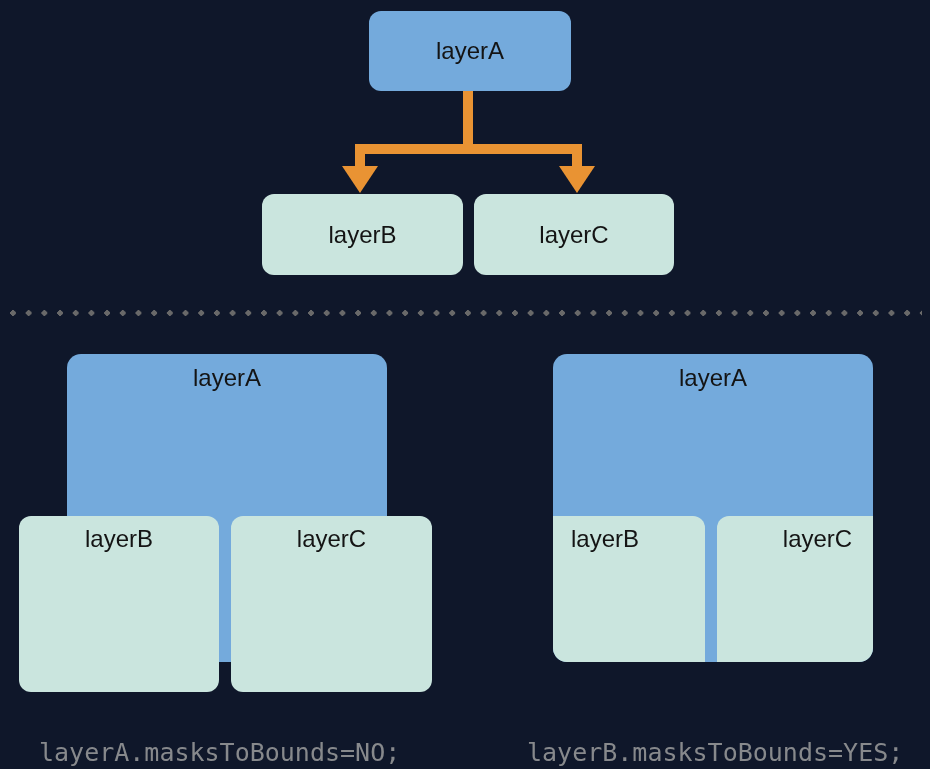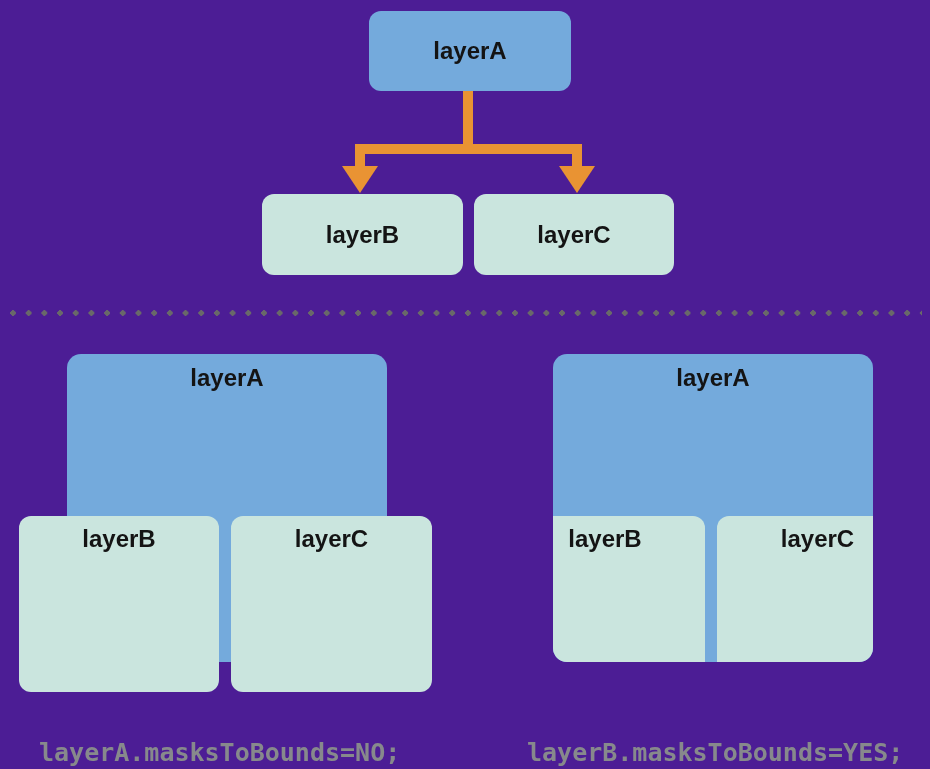--- a/index.html
+++ b/index.html
@@ -8,22 +8,21 @@
     background: #ffffff;
     width: 930px;
     height: 769px;
     overflow: hidden;
     font-family: "Liberation Sans", sans-serif;
   }
   .stage {
     position: relative;
     width: 930px;
     height: 769px;
-    background: #4c1d95;
-    font-weight: bold;
+    background: #0f172a;
   }
   
   .node, .layer-box {
     position: absolute;
     box-sizing: border-box;
   }
   .node {
     display: flex;
     align-items: center;
     justify-content: center;

